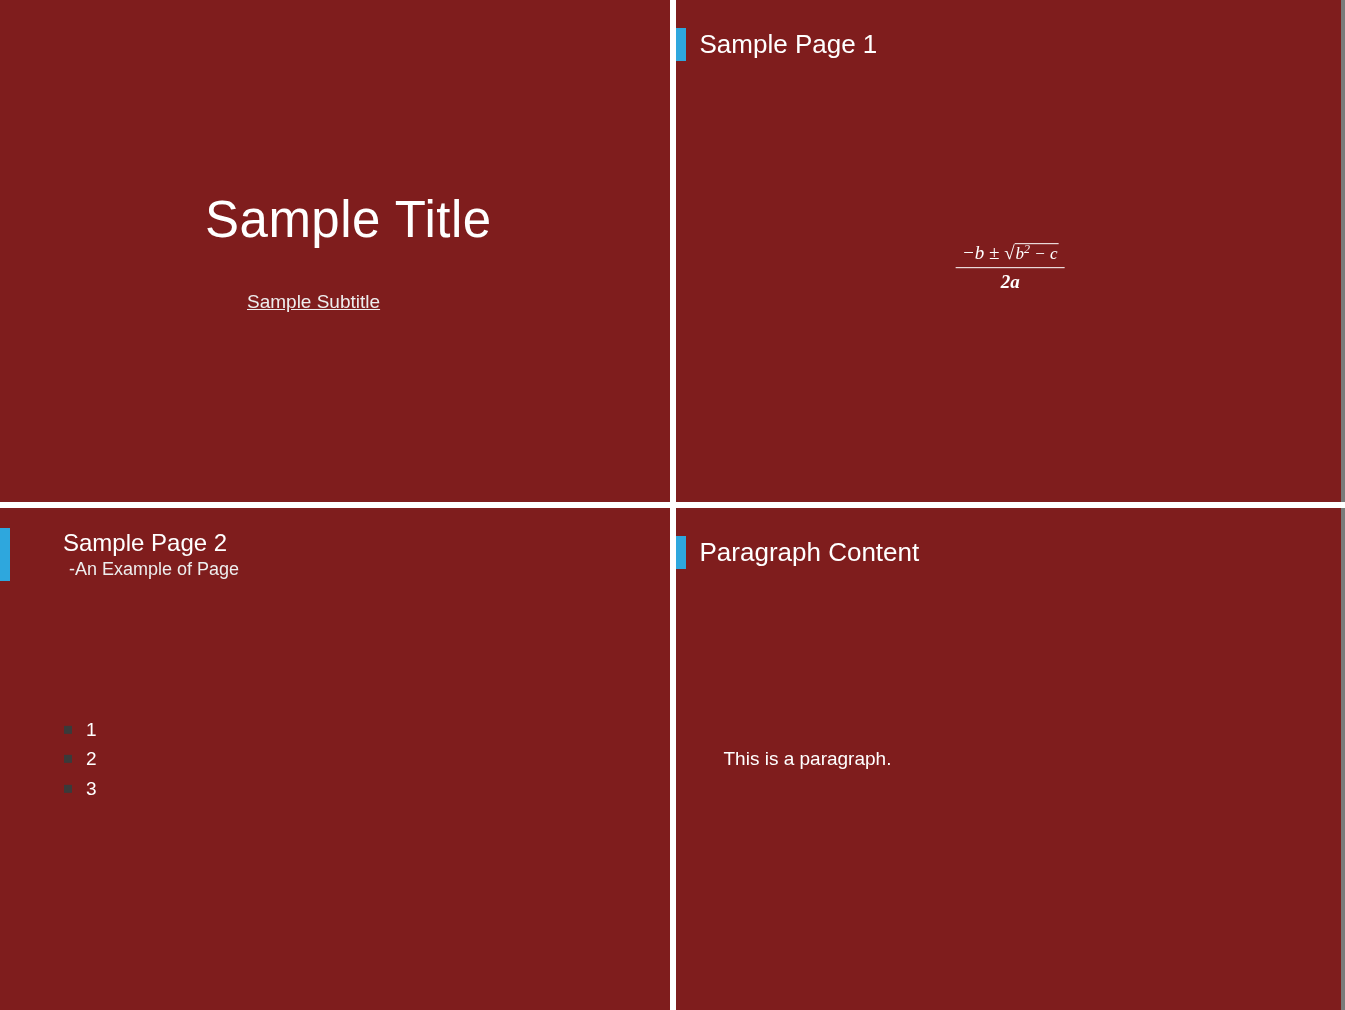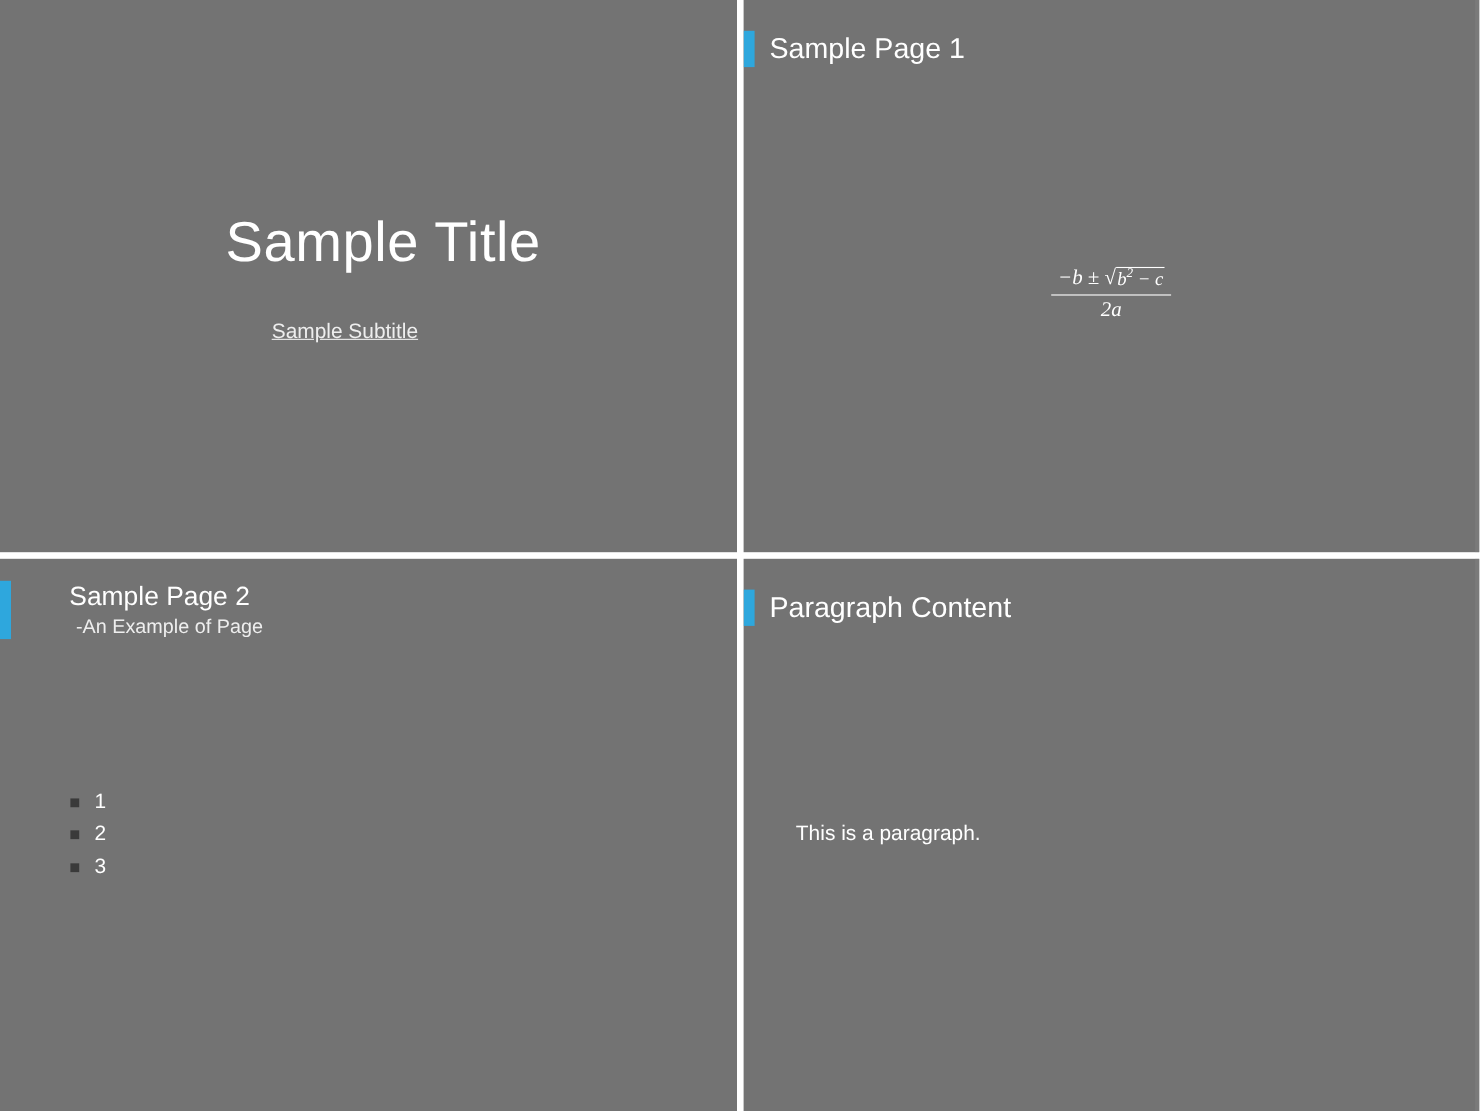--- a/index.html
+++ b/index.html
@@ -14,21 +14,21 @@
   .grid {
     display: grid;
     grid-template-columns: 1fr 1fr;
     grid-template-rows: 1fr 1fr;
     width: 100%;
     height: 100%;
     gap: 6px;
     background: #fff;
   }
   .slide {
-    background: #737373;
+    background: #7f1d1d;
     position: relative;
     overflow: hidden;
   }
   
   .title-slide {
     display: flex;
     flex-direction: column;
     justify-content: center;
     padding-left: 205px;
   }
@@ -97,20 +97,21 @@
     border-bottom: 1.4px solid #fff;
     padding: 0 6px 3px 6px;
     font-size: 19px;
     white-space: nowrap;
     margin-top: 32px;
   }
   .frac .den {
     display: block;
     padding-top: 3px;
     font-size: 19px;
+    font-weight: bold;
   }
   .sqrt {
     position: relative;
     display: inline-block;
   }
   .sqrt .surd {
     font-style: normal;
     font-size: 19px;
   }
   .sqrt .rad {

